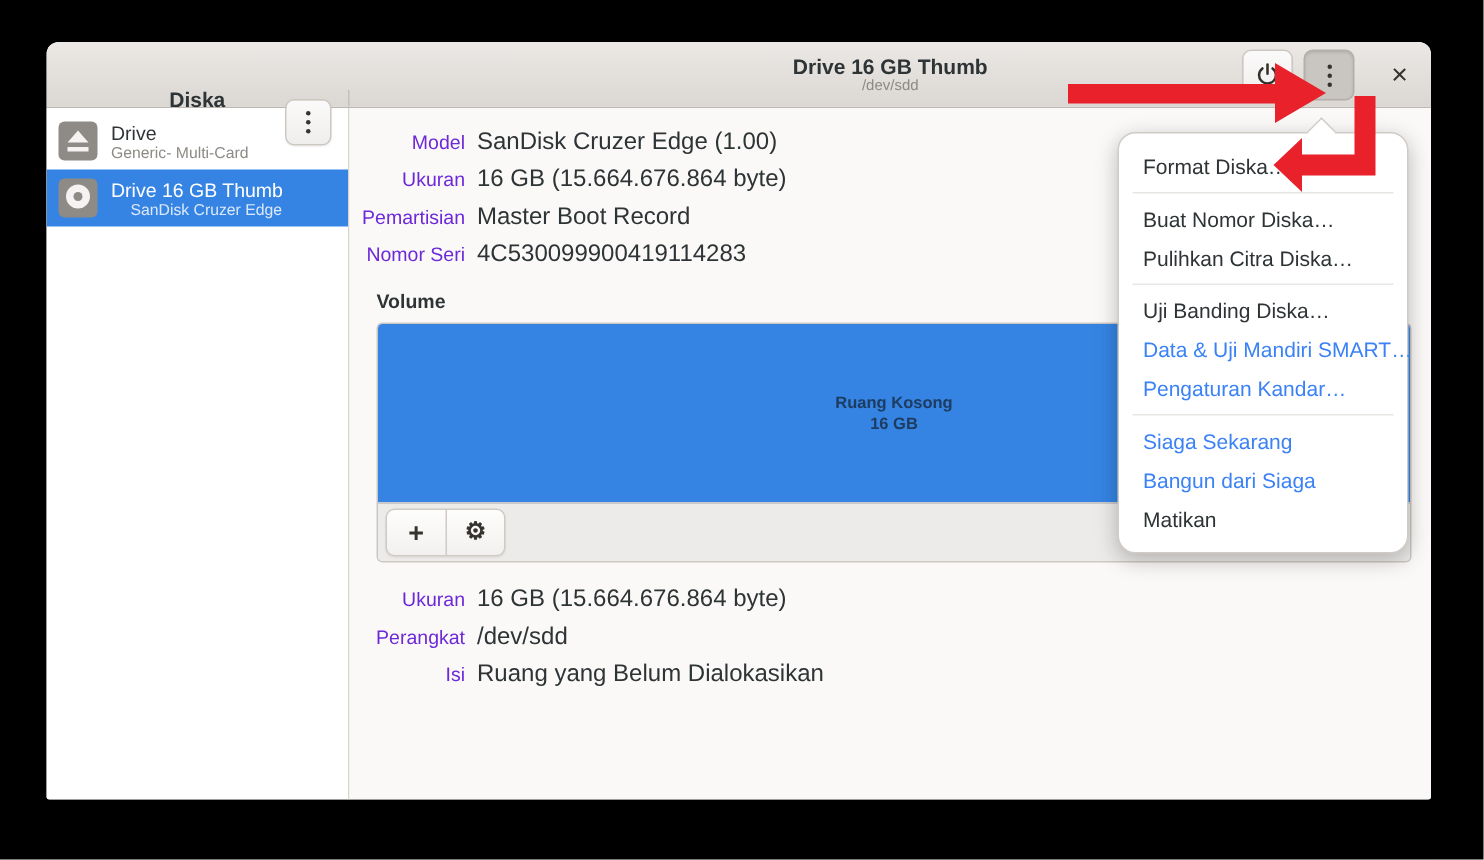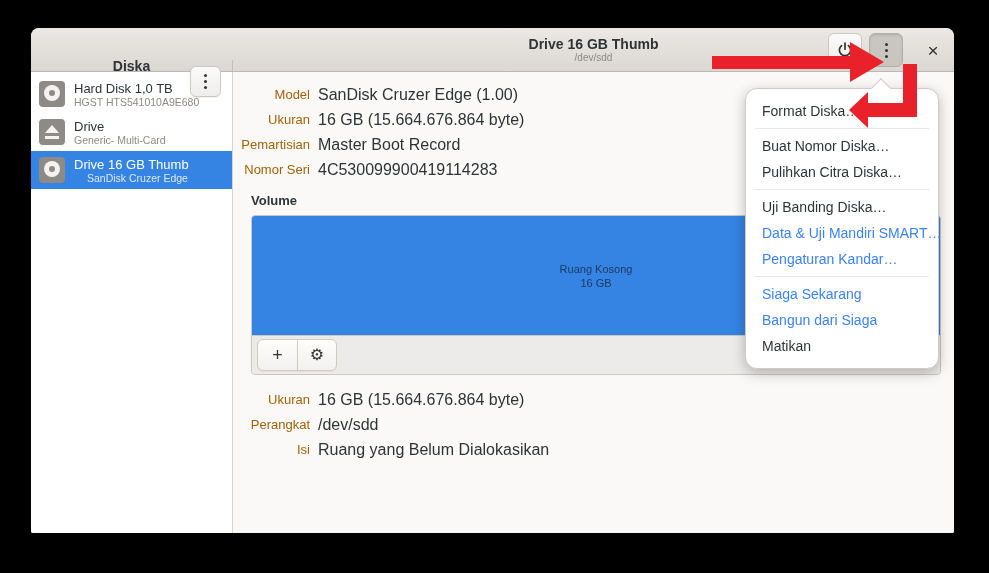--- a/index.html
+++ b/index.html
@@ -109,33 +109,34 @@
     content:""; position:absolute; left:6px; top:17px; width:14px; height:3px;
     background:#f4f3f2;
   }
 
   .main { flex:1; position:relative; background:#faf9f7; overflow:hidden; }
 
   .info-grid { display:grid; grid-template-columns:77px 1fr; column-gap:8px; }
   .info-grid.top { margin-top:10px; }
   .info-grid.bottom { margin-top:12px; }
   .info-label {
-    text-align:right; font-size:13px; color:#a16207;
+    text-align:right; font-size:13px; color:#6d28d9;
     height:25px; line-height:25px; white-space:nowrap;
   }
   .info-value {
     font-size:16px; color:#2e3436; height:25px; line-height:25px; white-space:nowrap;
   }
 
   .volume-title { margin:11px 0 0 18px; font-size:13px; font-weight:bold; color:#2e3436; }
 
   .volume-frame {
     margin:7px 14px 0 18px; width:690px;
     border:1px solid #cdc7c2; border-radius:4px; overflow:hidden;
     background:#edebe9;
+    font-weight:bold;
   }
   .volume-bar {
     height:119px; background:#3584e4; cursor:pointer;
     display:flex; flex-direction:column; align-items:center; justify-content:center;
   }
   .vb-line1, .vb-line2 { font-size:11px; color:#1d3c60; line-height:14px; }
   .volume-toolbar {
     height:39px; border-top:1px solid #cdc7c2;
     display:flex; align-items:center; padding-left:5px; background:#edebe9;
   }
@@ -213,27 +214,20 @@
           <span>×</span>
         </div>
       </div>
     </div>
   </div>
 
   <div class="body-row">
     <div class="sidebar">
 
 
-      <div class="sidebar-item">
-        <span class="drive-icon"></span>
-        <span>
-          <div class="si-title">Hard Disk 1,0 TB</div>
-          <div class="si-sub">HGST HTS541010A9E680</div>
-        </span>
-      </div>
 
       <div class="sidebar-item">
         <span class="eject-icon"></span>
         <span>
           <div class="si-title">Drive</div>
           <div class="si-sub">Generic- Multi-Card</div>
         </span>
       </div>
 
       <div class="sidebar-item selected">

